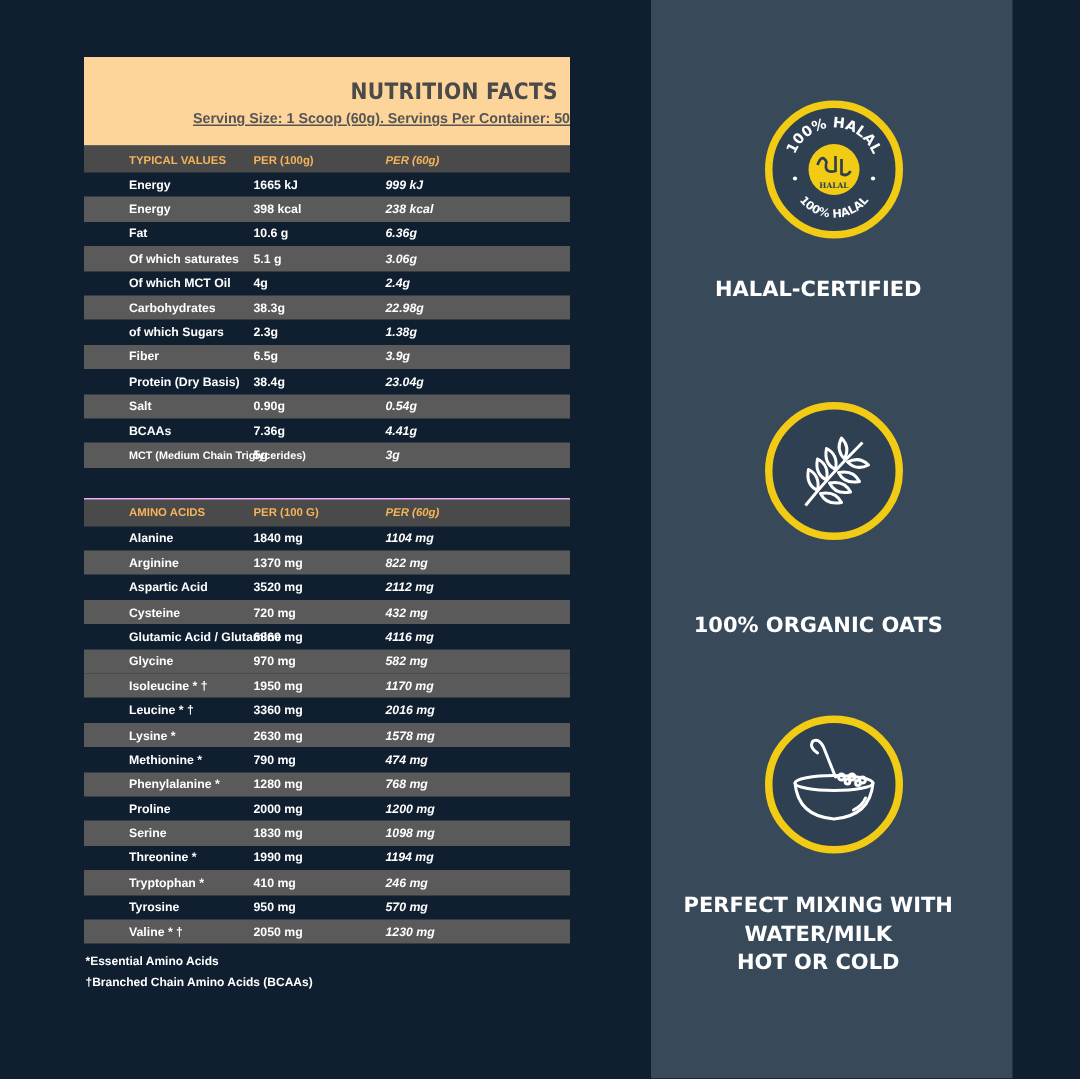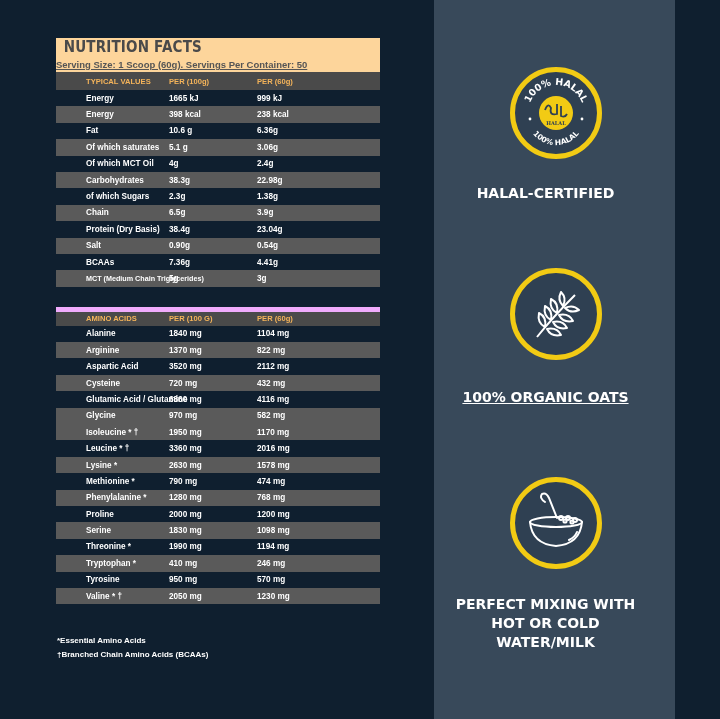--- a/index.html
+++ b/index.html
@@ -1,30 +1,30 @@
 <!DOCTYPE html>
 <html><head>
 <meta charset="utf-8">
 <style>
   * { box-sizing: border-box; margin: 0; padding: 0; }
   html, body { width: 720px; height: 719px; background: #0f1f2f; overflow: hidden; }
   body { position: relative; font-family: "Liberation Sans", sans-serif; color: #fff; }
 
   .table-wrap { position: absolute; left: 56px; top: 38px; width: 324px; }
-  .title-box { background: #fdd59b; height: 34px; text-align: left; padding-top: 0; }
+  .title-box { background: #fdd59b; height: 59px; text-align: right; padding-top: 14px; }
   .title-box .title { font-family: "DejaVu Sans", sans-serif; font-weight: bold; font-size: 15px; color: #4a4a4a; letter-spacing: 0.2px; transform: scaleX(0.9); display: inline-block; }
   .title-box .serving { font-weight: bold; font-size: 9.5px; color: #555; margin-top: 3px; text-decoration: underline; }
 
   .row { display: flex; height: 16.4px; align-items: center; font-size: 8.2px; font-weight: bold; color: #fff; }
   .row.alt { background: #5a5a5a; }
   .row.head { background: #4a4a4a; height: 18px; color: #f5b45a; font-size: 7.6px; }
-  .row.head.amino { border-top: 5px solid #f0abfc; height: 19px; }
+  .row.head.amino { border-top: 1px solid #f0abfc; height: 19px; }
   .c1 { width: 113px; padding-left: 30px; white-space: nowrap; }
   .c2 { width: 88px; white-space: nowrap; }
-  .c3 { width: 118px; white-space: nowrap; }
+  .c3 { width: 118px; white-space: nowrap; font-style: italic; }
   .row.small .c1 { font-size: 7.2px; }
 
   .gap { height: 20px; }
   .footnotes { position: absolute; left: 57px; top: 634px; font-size: 8px; font-weight: bold; line-height: 14px; color: #fff; }
 
   .panel { position: absolute; left: 434px; top: 0; width: 241px; height: 719px; background: #38495a; }
   .badge { position: absolute; left: 76px; width: 92px; height: 92px; border-radius: 50%; border: 5px solid #f2cb14; background: #2f4052; }
   .feature-label { position: absolute; left: 0; width: 223px; text-align: center; font-family: "DejaVu Sans", sans-serif; font-weight: bold; font-size: 14px; line-height: 19px; color: #fff; }
   .badge svg { position: absolute; left: 0; top: 0; }
 </style>
@@ -72,21 +72,21 @@
       <span class="c1">Carbohydrates</span>
       <span class="c2">38.3g</span>
       <span class="c3">22.98g</span>
     </div>
   <div class="row">
       <span class="c1">of which Sugars</span>
       <span class="c2">2.3g</span>
       <span class="c3">1.38g</span>
     </div>
   <div class="row alt">
-      <span class="c1">Chain</span>
+      <span class="c1">Fiber</span>
       <span class="c2">6.5g</span>
       <span class="c3">3.9g</span>
     </div>
   <div class="row">
       <span class="c1">Protein (Dry Basis)</span>
       <span class="c2">38.4g</span>
       <span class="c3">23.04g</span>
     </div>
   <div class="row alt">
       <span class="c1">Salt</span>
@@ -229,33 +229,33 @@
       <path d="M30 54 q-8 -4 -6 -14 q8 4 6 14z"></path>
       <path d="M36 47 q-8 -4 -6 -14 q8 4 6 14z"></path>
       <path d="M42 40 q-8 -4 -6 -14 q8 4 6 14z"></path>
       <path d="M48 33 q-6 -6 -2 -14 q6 6 2 14z"></path>
       <path d="M32 56 q4 8 14 6 q-4 -8 -14 -6z"></path>
       <path d="M38 49 q4 8 14 6 q-4 -8 -14 -6z"></path>
       <path d="M44 42 q4 8 14 6 q-4 -8 -14 -6z"></path>
       <path d="M50 35 q6 6 14 2 q-6 -6 -14 -2z"></path>
     </svg>
   </div>
-  <div class="feature-label" style="top:388px;text-decoration:underline;">100% ORGANIC OATS</div>
+  <div class="feature-label" style="top:408px;">100% ORGANIC OATS</div>
 
   <div class="badge" style="top:477px;">
     <svg width="82" height="82" viewBox="0 0 82 82" fill="none" stroke="#fff" stroke-width="2" stroke-linecap="round">
       <path d="M30 20 q-6 -4 -3 -8 q4 -2 7 4 l8 20"></path>
       <ellipse cx="41" cy="40" rx="26" ry="5"></ellipse>
       <path d="M15 40 q2 22 26 24 q24 -2 26 -24"></path>
       <circle cx="46" cy="36" r="2"></circle>
         <circle cx="53" cy="36" r="2"></circle>
         <circle cx="60" cy="38" r="2"></circle>
         <circle cx="50" cy="39" r="1.6"></circle>
         <circle cx="57" cy="40" r="1.6"></circle>
       <path d="M54 58 q6 -3 8 -8"></path>
     </svg>
   </div>
   <div class="feature-label" style="top:595px;">
     <div>PERFECT MIXING WITH</div>
+    <div>WATER/MILK</div>
     <div>HOT OR COLD</div>
-    <div>WATER/MILK</div>
   </div>
 </div>
 
 </body></html>

